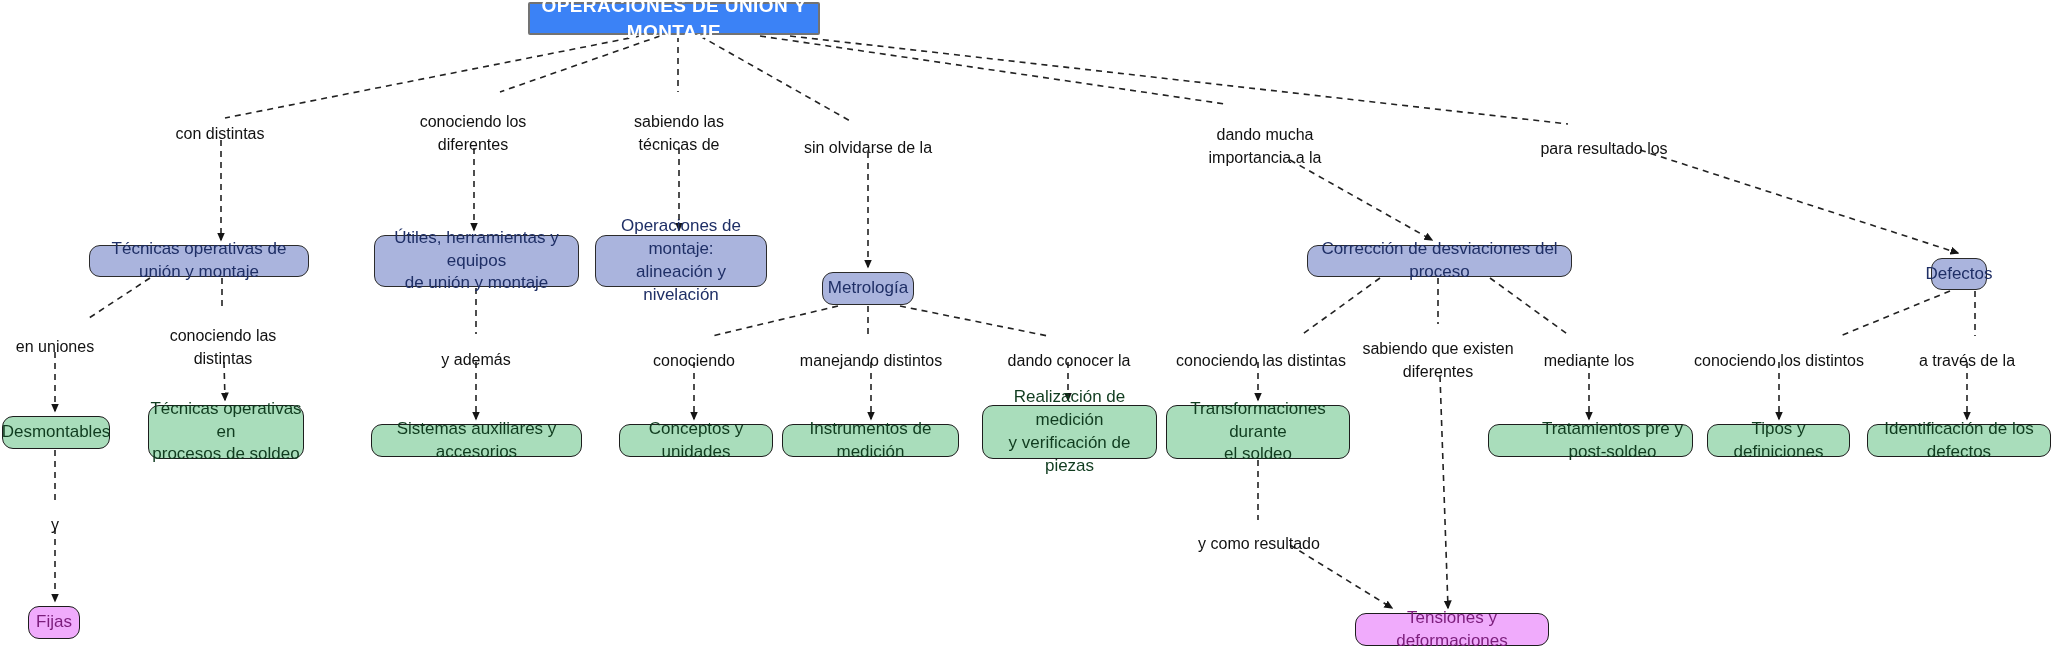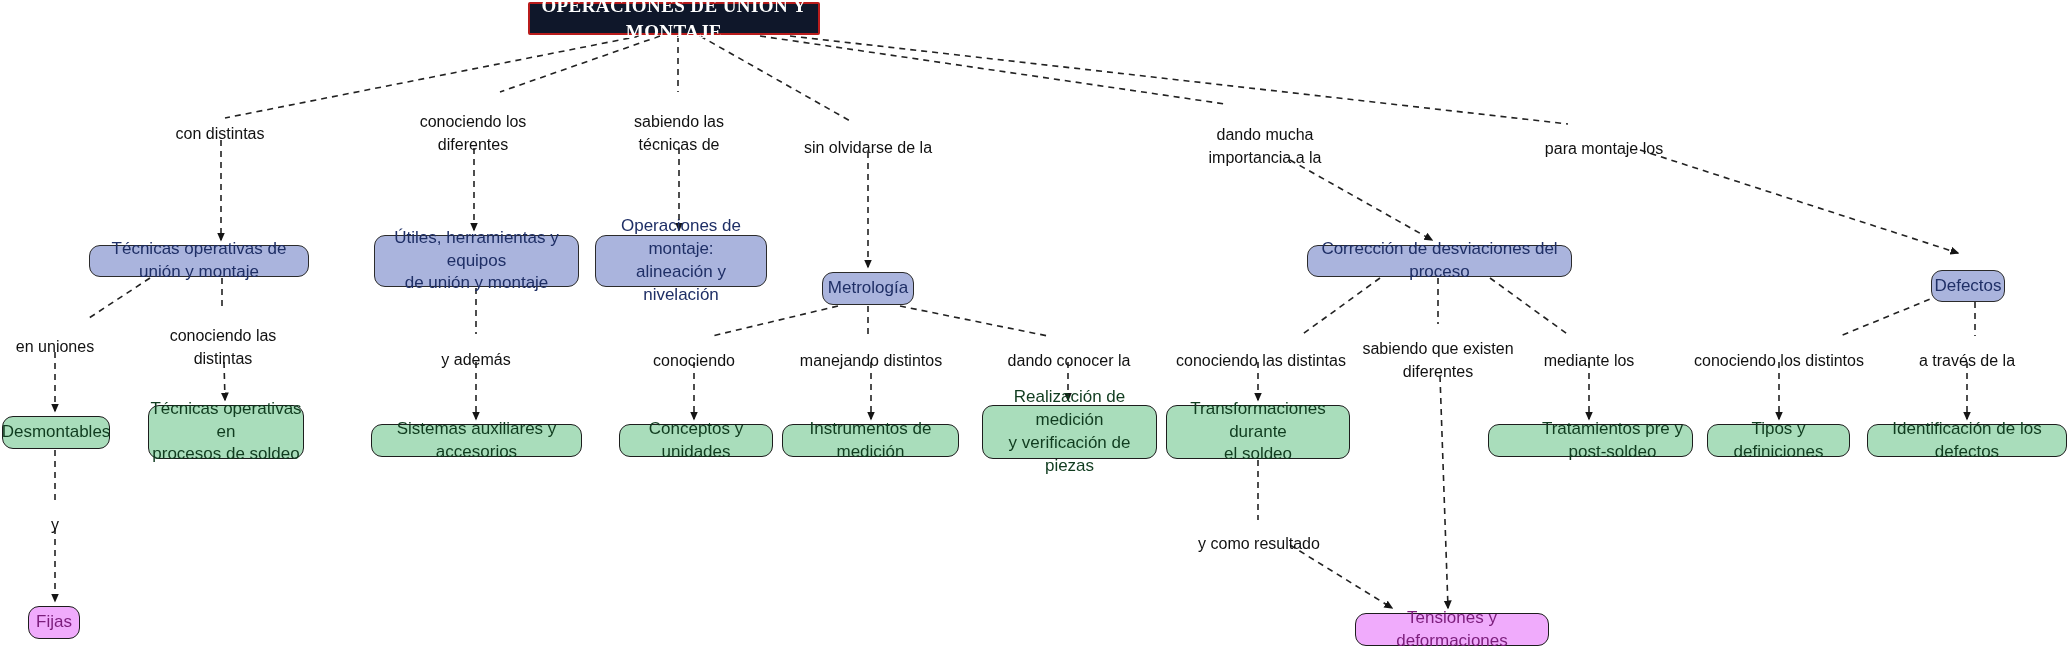--- a/index.html
+++ b/index.html
@@ -30,30 +30,30 @@
     display: flex;
     align-items: center;
     justify-content: center;
     text-align: center;
     line-height: 1.35;
     border-style: solid;
     border-width: 1.5px;
     white-space: pre-line;
   }
   .node.root {
-    background: #0f172a;
-    border: 2px solid #b91c1c;
+    background: #3b82f6;
+    border: 2px solid #737373;
     color: #ffffff;
     font-weight: bold;
     font-size: 19px;
     letter-spacing: 0.4px;
     font-stretch: condensed;
     border-radius: 2px;
     text-transform: uppercase;
-    font-family: Liberation Serif, serif;
+    font-family: Liberation Sans, sans-serif;
   }
   .node.blue {
     background: #aab4dd;
     border-color: #2b2b2b;
     color: #1f2f66;
     border-radius: 11px;
     font-size: 17px;
   }
   .node.green {
     background: #a9ddbb;
@@ -132,21 +132,21 @@
   </svg>
   <div id="label-group">
       <div class="edge-label" style="left: 220px; top: 122px;">con distintas</div>
       <div class="edge-label" style="left: 473px; top: 110px;">conociendo los
 diferentes</div>
       <div class="edge-label" style="left: 679px; top: 110px;">sabiendo las
 técnicas de</div>
       <div class="edge-label" style="left: 868px; top: 136px;">sin olvidarse de la</div>
       <div class="edge-label" style="left: 1265px; top: 123px;">dando mucha
 importancia a la</div>
-      <div class="edge-label" style="left: 1604px; top: 137px;">para montaje los</div>
+      <div class="edge-label" style="left: 1604px; top: 137px;">para resultado los</div>
       <div class="edge-label" style="left: 55px; top: 335px;">en uniones</div>
       <div class="edge-label" style="left: 223px; top: 324px;">conociendo las
 distintas</div>
       <div class="edge-label" style="left: 476px; top: 348px;">y además</div>
       <div class="edge-label" style="left: 694px; top: 349px;">conociendo</div>
       <div class="edge-label" style="left: 871px; top: 349px;">manejando distintos</div>
       <div class="edge-label" style="left: 1069px; top: 349px;">dando conocer la</div>
       <div class="edge-label" style="left: 1261px; top: 349px;">conociendo las distintas</div>
       <div class="edge-label" style="left: 1438px; top: 337px;">sabiendo que existen
 diferentes</div>
@@ -158,30 +158,30 @@
     </div>
   <div id="node-group">
       <div class="node root" style="left: 528px; top: 2px; width: 292px; height: 33px;">OPERACIONES DE UNIÓN Y MONTAJE</div>
       <div class="node blue" style="left: 89px; top: 245px; width: 220px; height: 32px;">Técnicas operativas de unión y montaje</div>
       <div class="node blue" style="left: 374px; top: 235px; width: 205px; height: 52px; text-align: center;">Útiles, herramientas y equipos
 de unión y montaje</div>
       <div class="node blue" style="left: 595px; top: 235px; width: 172px; height: 52px;">Operaciones de montaje:
 alineación y nivelación</div>
       <div class="node blue" style="left: 822px; top: 272px; width: 92px; height: 33px;">Metrología</div>
       <div class="node blue" style="left: 1307px; top: 245px; width: 265px; height: 32px;">Corrección de desviaciones del proceso</div>
-      <div class="node blue" style="left: 1931px; top: 270px; width: 74px; height: 32px;">Defectos</div>
+      <div class="node blue" style="left: 1931px; top: 258px; width: 56px; height: 32px;">Defectos</div>
       <div class="node green" style="left: 2px; top: 416px; width: 108px; height: 33px;">Desmontables</div>
       <div class="node green" style="left: 148px; top: 405px; width: 156px; height: 54px;">Técnicas operativas en
 procesos de soldeo</div>
       <div class="node green" style="left: 371px; top: 424px; width: 211px; height: 33px;">Sistemas auxiliares y accesorios</div>
       <div class="node green" style="left: 619px; top: 424px; width: 154px; height: 33px;">Conceptos y unidades</div>
       <div class="node green" style="left: 782px; top: 424px; width: 177px; height: 33px;">Instrumentos de medición</div>
       <div class="node green" style="left: 982px; top: 405px; width: 175px; height: 54px;">Realización de medición
 y verificación de piezas</div>
       <div class="node green" style="left: 1166px; top: 405px; width: 184px; height: 54px;">Transformaciones durante
 el soldeo</div>
       <div class="node green" style="left: 1488px; top: 424px; width: 205px; height: 33px; padding-left: 44px;">Tratamientos pre y post-soldeo</div>
       <div class="node green" style="left: 1707px; top: 424px; width: 143px; height: 33px;">Tipos y definiciones</div>
-      <div class="node green" style="left: 1867px; top: 424px; width: 200px; height: 33px;">Identificación de los defectos</div>
+      <div class="node green" style="left: 1867px; top: 424px; width: 184px; height: 33px;">Identificación de los defectos</div>
       <div class="node pink" style="left: 28px; top: 606px; width: 52px; height: 33px;">Fijas</div>
       <div class="node pink" style="left: 1355px; top: 613px; width: 194px; height: 33px;">Tensiones y deformaciones</div>
     </div>
 </div>
 
 </body></html>

